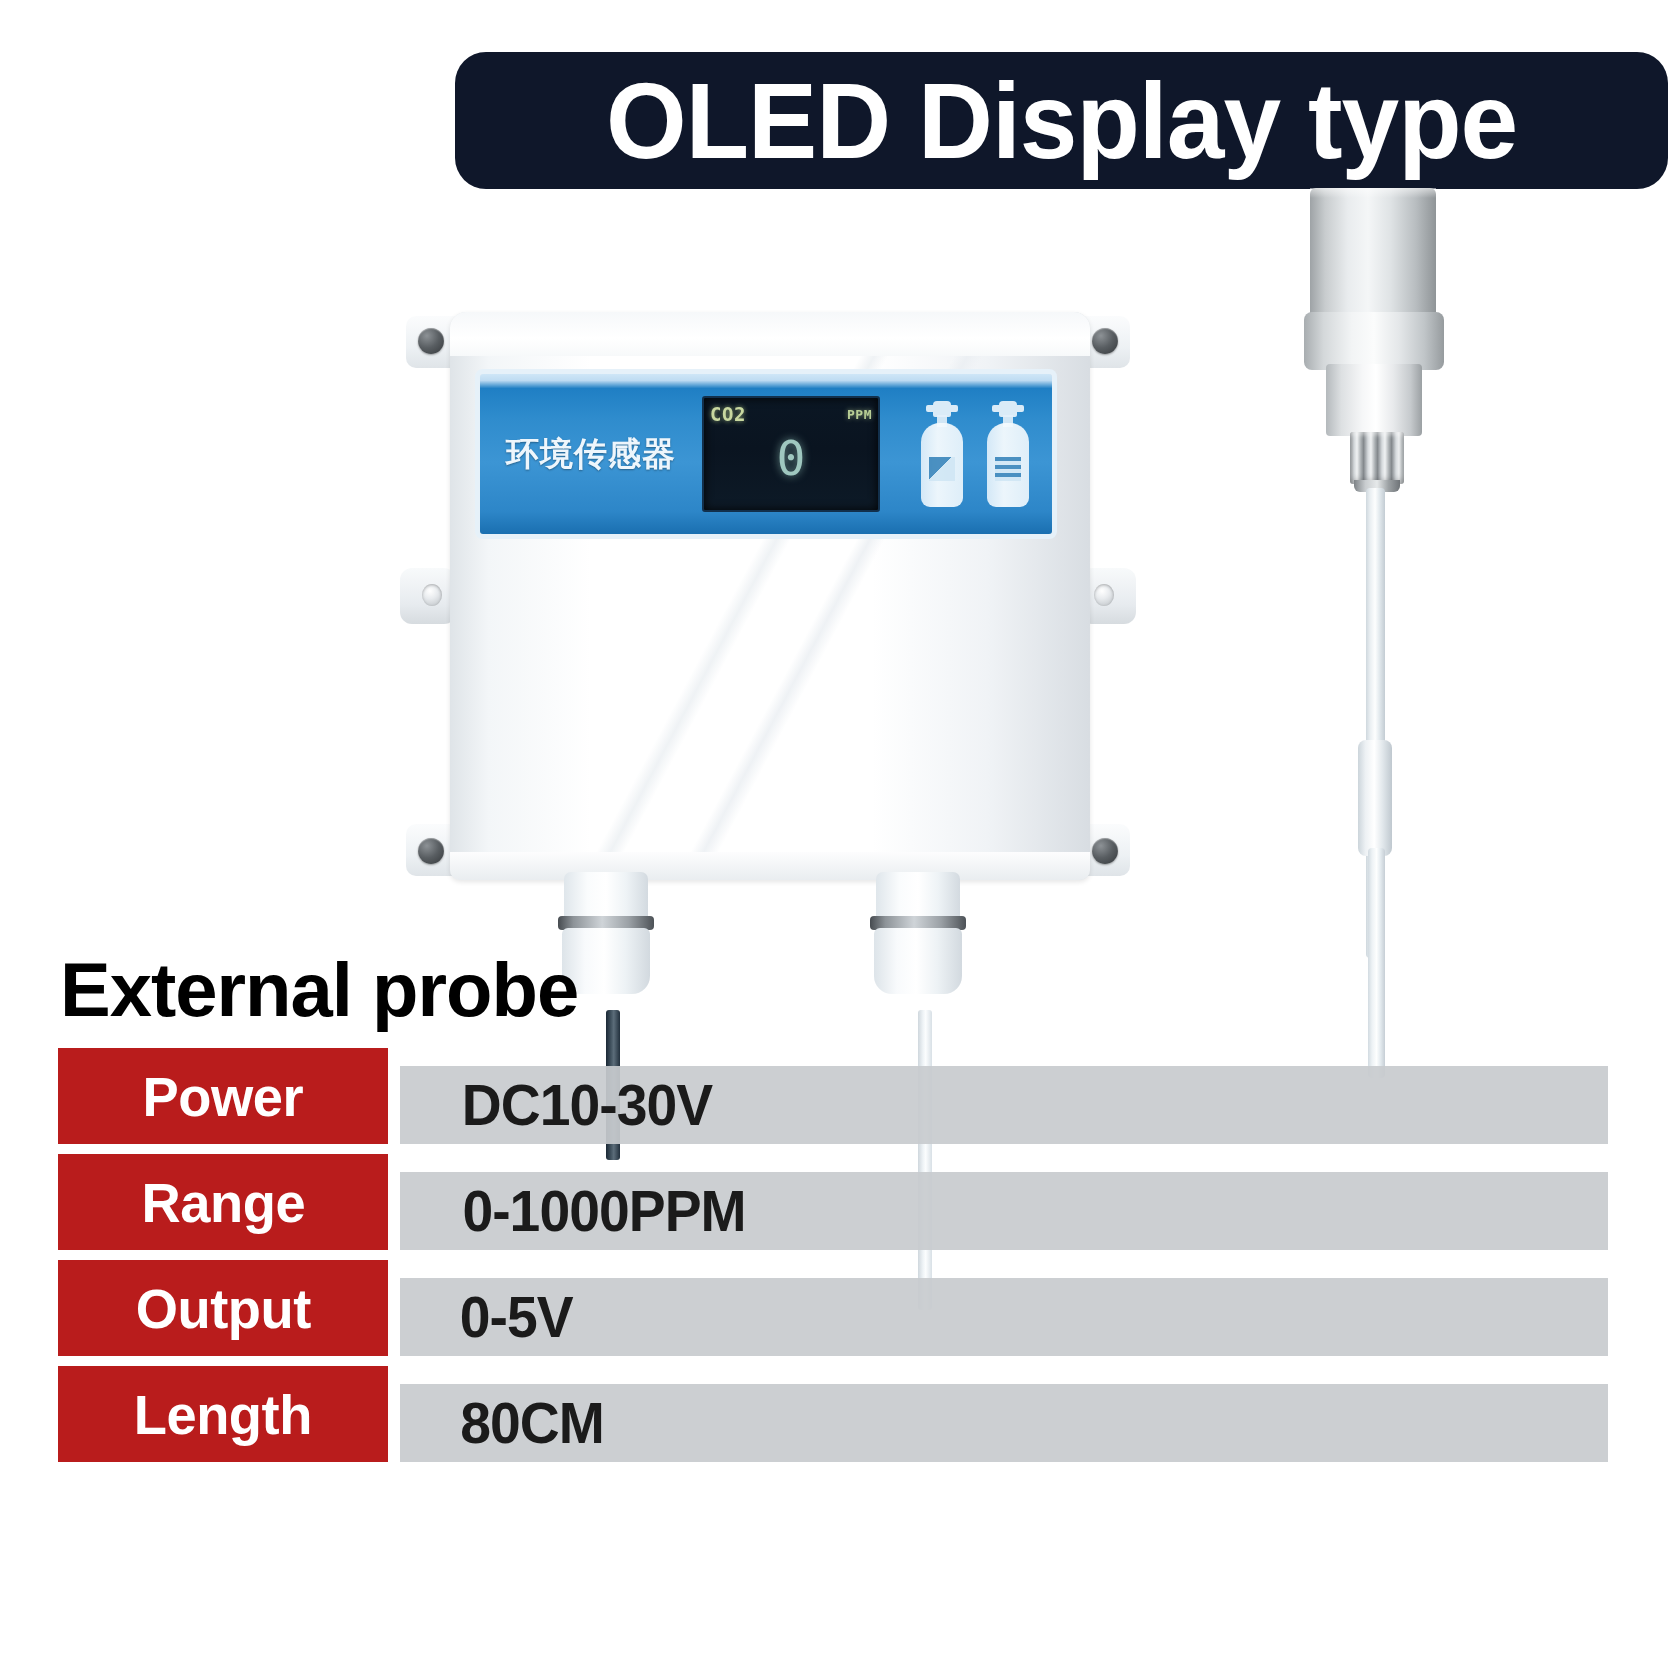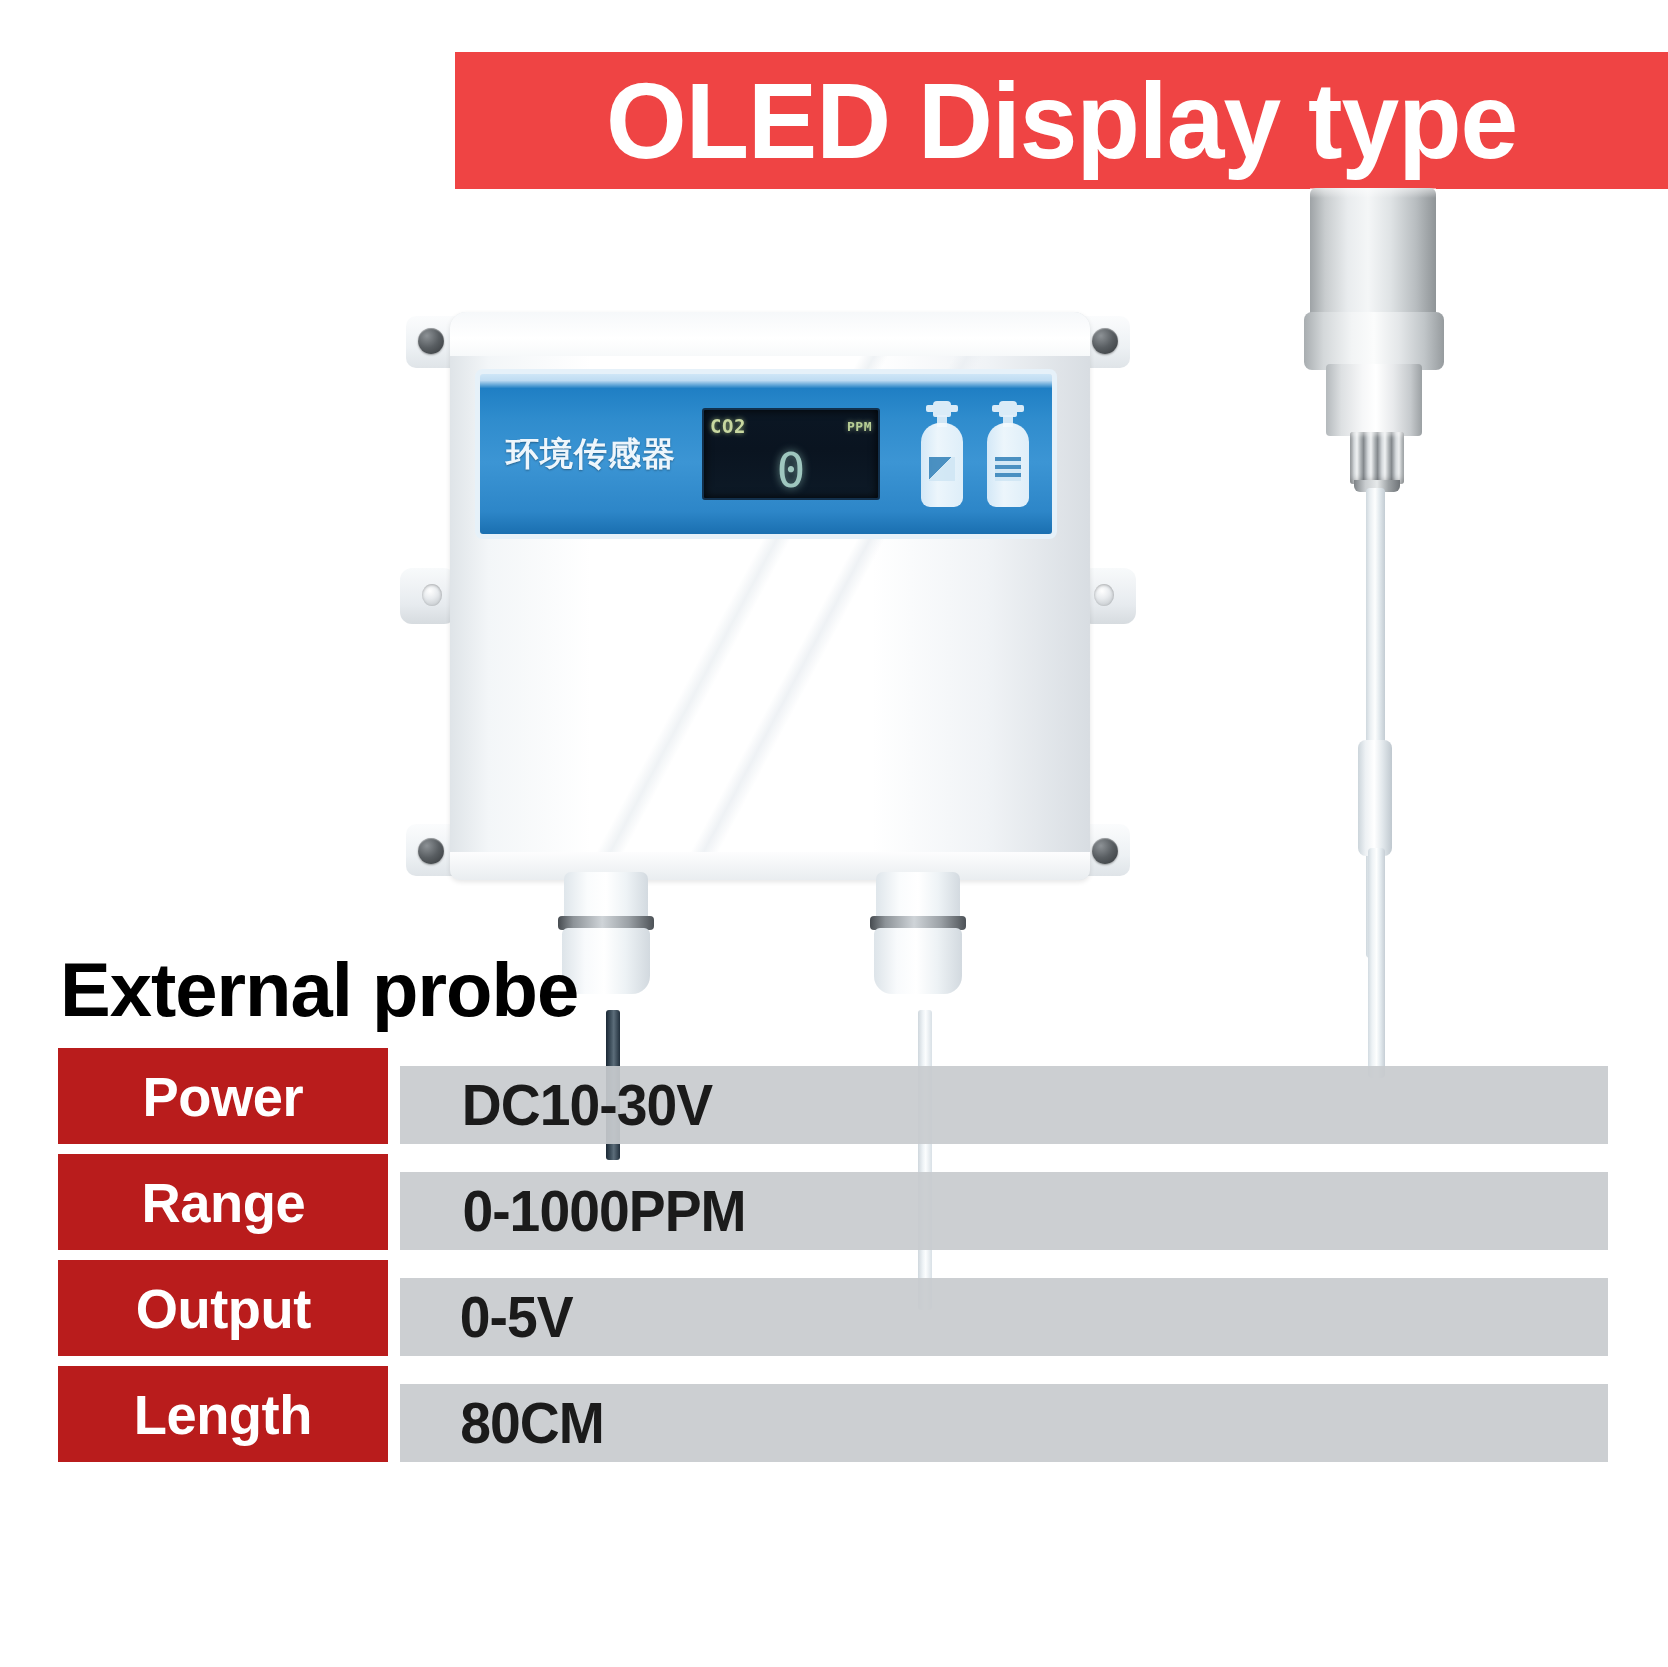--- a/index.html
+++ b/index.html
@@ -8,23 +8,24 @@
     background: #ffffff;
     font-family: "Liberation Sans", sans-serif;
     overflow: hidden;
   }
   #stage { position: relative; width: 1668px; height: 1667px; background:#fff; }
 
   
   .banner {
     position: absolute; left: 455px; top: 52px;
     width: 1213px; height: 137px;
-    background: #ef4444;
+    background: #0f172a;
     display: flex; align-items: center; justify-content: center;
     overflow: hidden;
+    border-radius: 31px;
   }
   .banner-text {
     color: #ffffff;
     font-size: 108px;
     font-weight: 700;
     letter-spacing: -1px;
     line-height: 1;
     white-space: nowrap;
     transform: scaleX(0.96);
   }
@@ -164,21 +165,21 @@
     font-weight: 700;
     letter-spacing: 1px;
     text-shadow: 0 1px 2px rgba(0,0,0,.35);
     white-space: nowrap;
     filter: blur(.35px);
   }
 
   
   .oled {
     position:relative;
-    width: 178px; height: 92px;
+    width: 178px; height: 116px;
     margin-left: 26px;
     background: linear-gradient(to bottom, #0b1724 0%, #0a1420 45%, #0d1a27 100%);
     border: 2px solid #12304c;
     border-radius: 3px;
     box-shadow: inset 0 0 10px rgba(0,0,0,.9);
     overflow:hidden;
   }
   .oled-row {
     position:absolute; left:6px; right:6px; top:5px;
     display:flex; justify-content:space-between; align-items:center;

